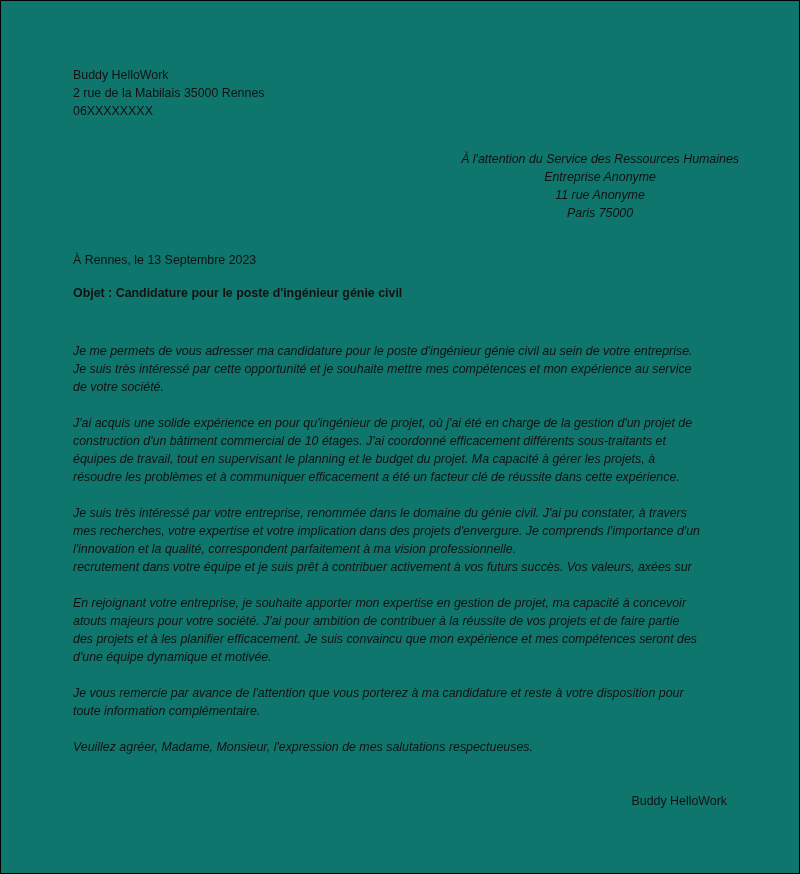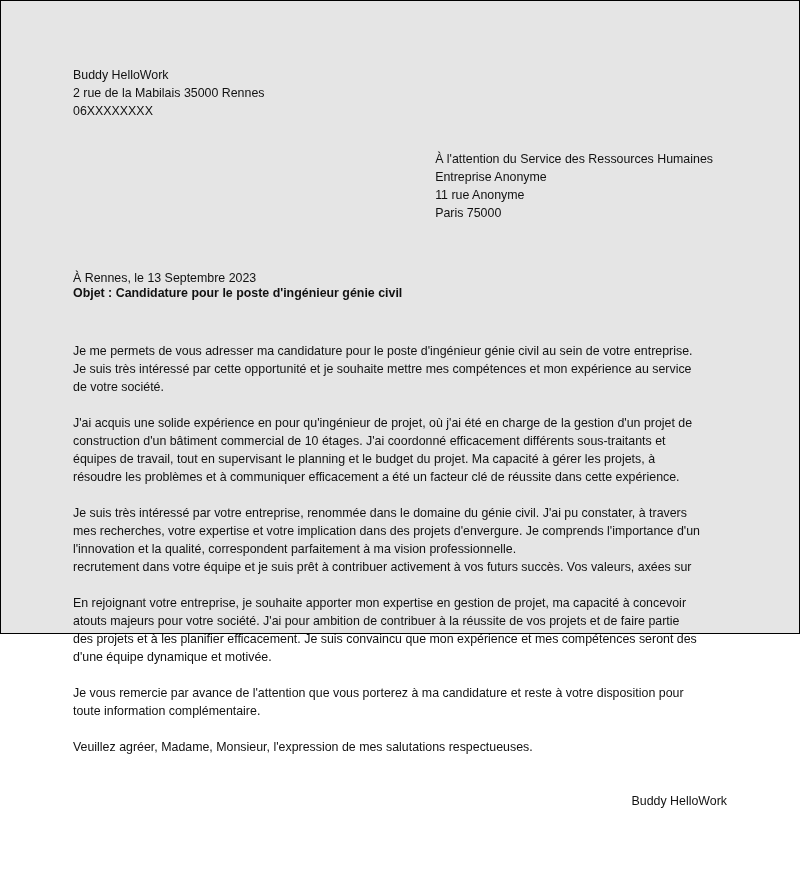--- a/index.html
+++ b/index.html
@@ -1,33 +1,33 @@
 <!DOCTYPE html>
 <html><head>
   <meta charset="utf-8">
   <style>
     html, body { margin: 0; padding: 0; background: #ffffff; }
     body { width: 800px; height: 874px; overflow: hidden; }
     .page {
       position: relative;
       box-sizing: border-box;
-      width: 800px; height: 634px;
+      width: 800px; height: 874px;
       border: 1px solid #000000;
-      background: #e5e5e5;
+      background: #0f766e;
       font-family: "Liberation Sans", sans-serif;
       font-size: 12.4px;
       line-height: 18px;
       color: #111111;
     }
     .block { position: absolute; }
     .sender { left: 72px; top: 65px; }
-    .recipient { right: 86px; top: 149px; text-align: left; }
-    .date { left: 72px; top: 268px; }
+    .recipient { right: 60px; top: 149px; text-align: center; font-style: italic; }
+    .date { left: 72px; top: 250px; }
     .subject { left: 72px; top: 283px; font-weight: bold; }
-    .body { left: 72px; top: 341px; width: 660px; }
+    .body { left: 72px; top: 341px; width: 660px; font-style: italic; }
     .body p { margin: 0 0 18px 0; }
     .signature { right: 72px; top: 791px; text-align: right; }
     .line { display: block; white-space: nowrap; }
   </style>
 </head>
 <body>
 
 <div class="page">
 
   <div class="block sender">

